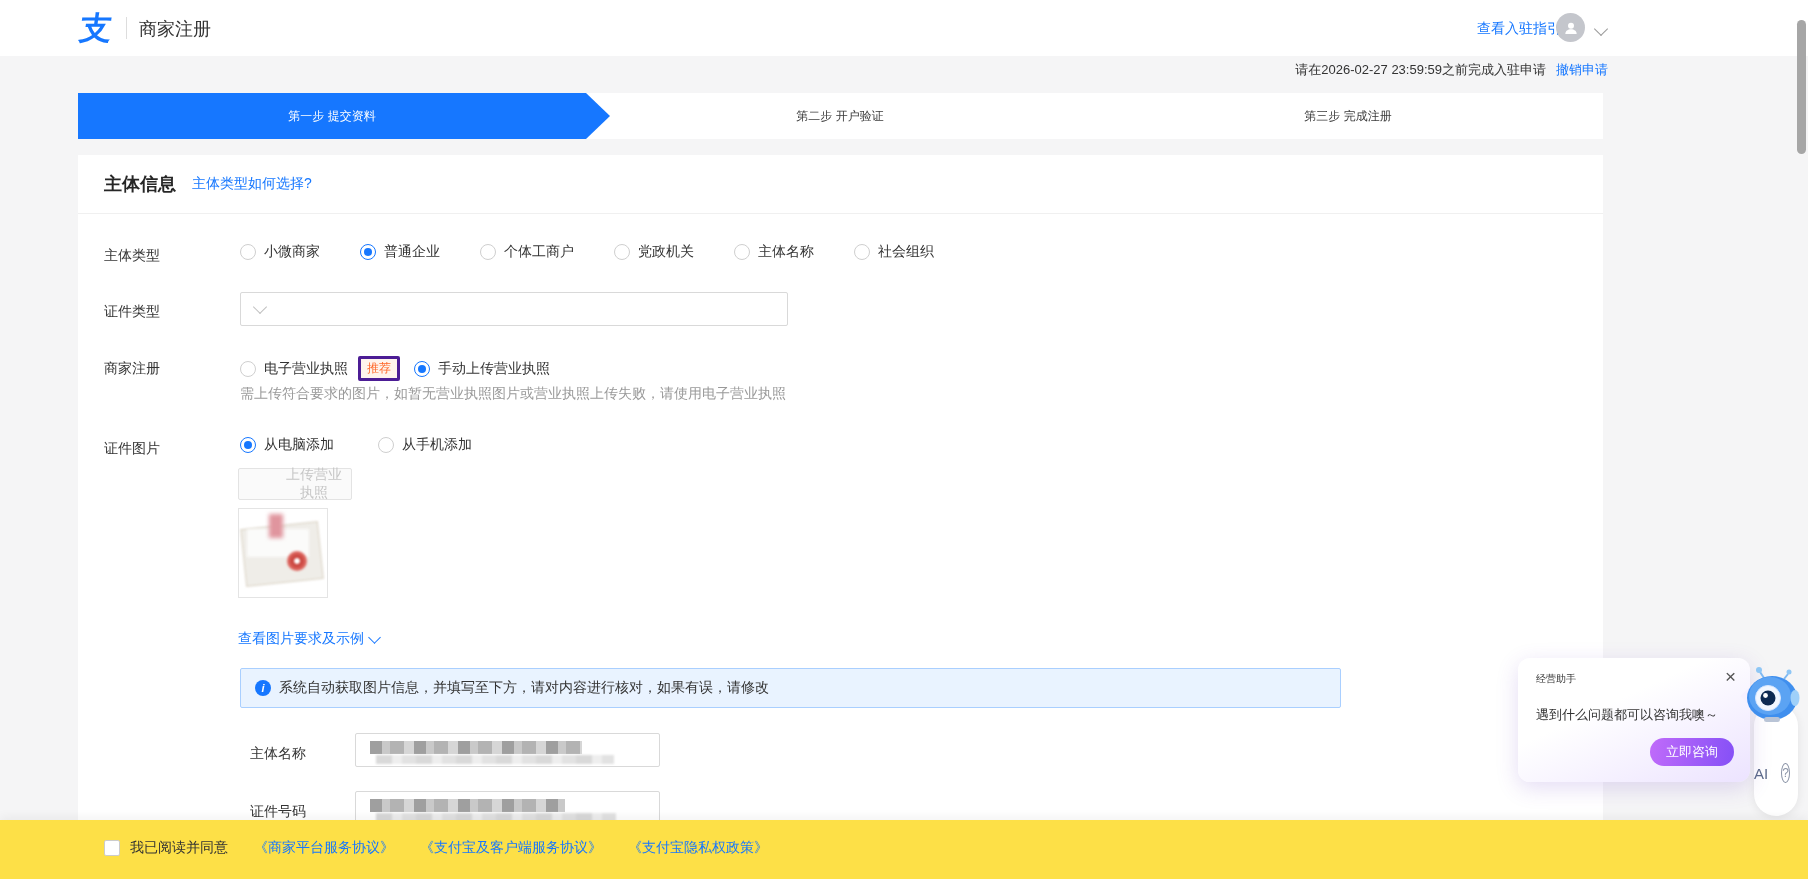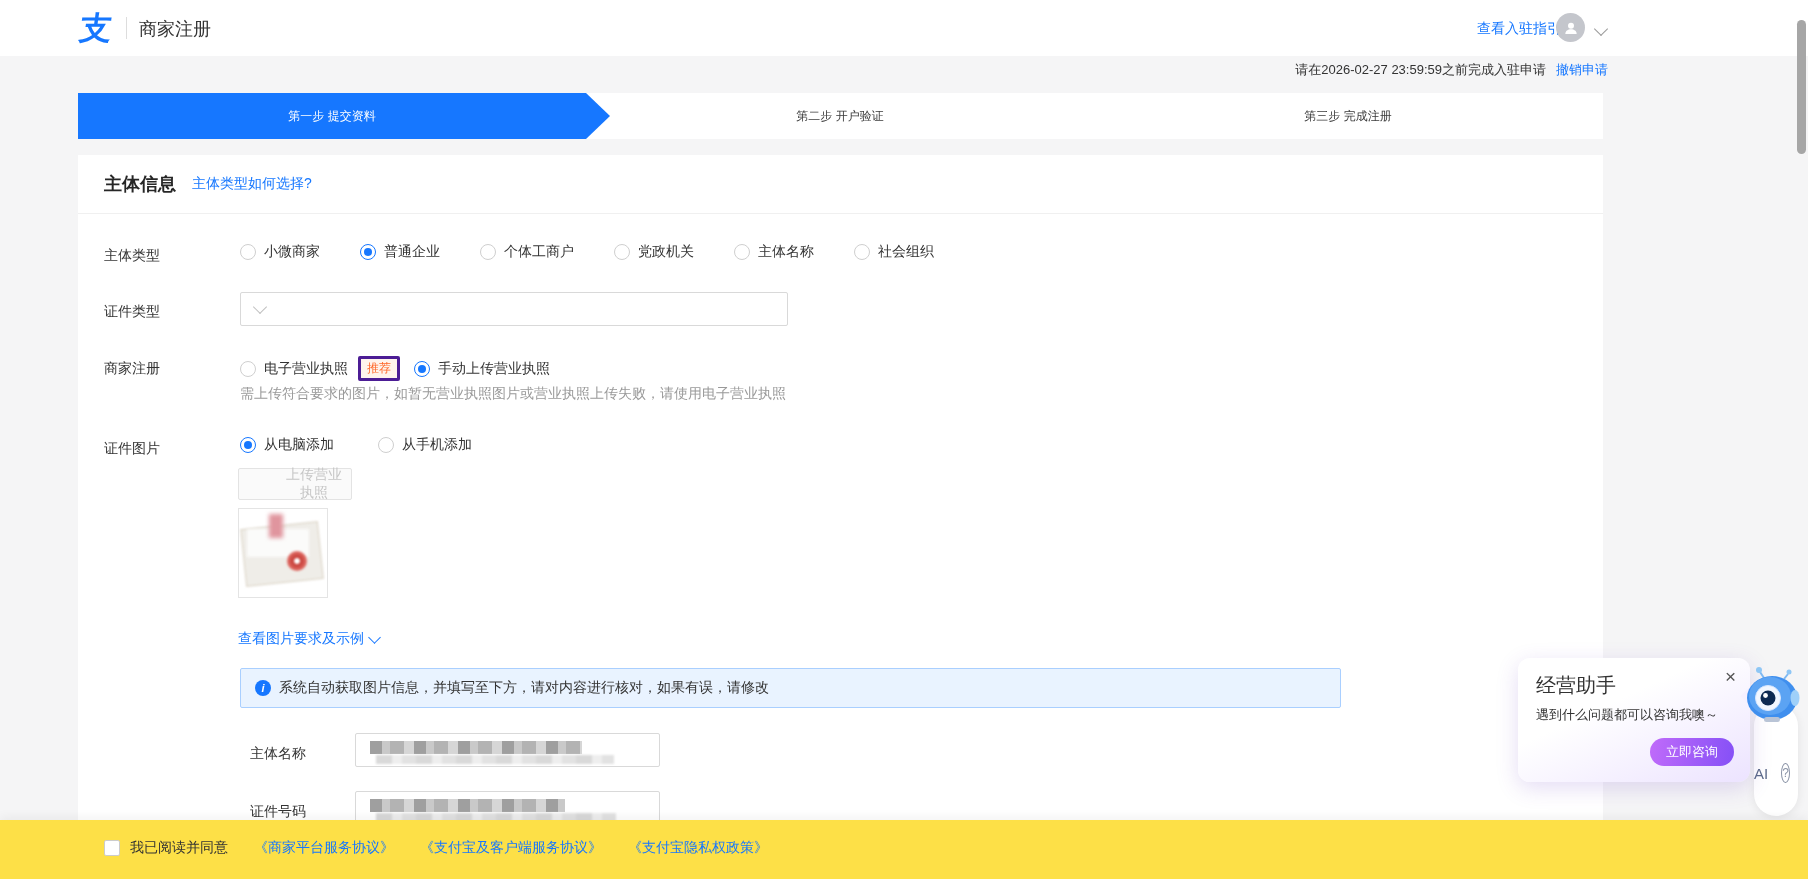--- a/index.html
+++ b/index.html
@@ -76,21 +76,21 @@
   .w212{width:212px;} .w238{width:238px;} .w195{width:195px;} .w240{width:240px;}
 
   
   .footer{left:0;top:820px;width:1808px;height:59px;background:#fde047;box-shadow:0 -3px 10px rgba(0,0,0,.05);z-index:20;}
   .agree-row{position:absolute;left:104px;top:19px;display:flex;align-items:center;gap:10px;font-size:14px;color:#333;}
   .checkbox{width:16px;height:16px;border:1px solid #ccc;border-radius:2px;background:#fff;box-sizing:border-box;cursor:pointer;flex:0 0 auto;}
   .agree-row a{color:#1677ff;text-decoration:none;margin-left:16px;}
 
   
   .assist-card{left:1518px;top:658px;width:232px;height:124px;border-radius:12px;background:linear-gradient(155deg,#ffffff 38%,#ece3ff 100%);box-shadow:0 6px 22px rgba(106,61,196,.18);z-index:15;}
-  .assist-title{position:absolute;left:18px;top:14px;font-size:20px;color:#333;}
+  .assist-title{position:absolute;left:18px;top:14px;font-size:10px;color:#333;}
   .assist-close{position:absolute;right:14px;top:8px;font-size:19px;color:#555;cursor:pointer;line-height:22px;}
   .assist-msg{position:absolute;left:18px;top:48px;font-size:13px;color:#333;white-space:nowrap;}
   .assist-btn{position:absolute;right:16px;bottom:16px;width:84px;height:28px;border:none;border-radius:14px;background:linear-gradient(100deg,#c06bfa 0%,#8550f6 100%);color:#fff;font-size:13px;display:flex;align-items:center;justify-content:center;cursor:pointer;}
   .assist-card::after{content:"";position:absolute;right:-5px;top:32px;width:12px;height:12px;background:#f6f0ff;transform:rotate(45deg);}
 
   .mascot{left:1744px;top:662px;width:56px;height:60px;z-index:16;cursor:pointer;}
   .side-toolbar{left:1754px;top:704px;width:44px;height:112px;background:#fff;border-radius:22px;box-shadow:0 2px 10px rgba(0,0,0,.08);display:flex;align-items:center;padding-top:26px;gap:13px;box-sizing:border-box;z-index:14;}
   .tb-ai{font-size:15px;color:#5c6b8a;cursor:pointer;}
   .tb-q{width:18px;height:18px;border:1px solid #8a93a6;border-radius:50%;color:#8a93a6;font-size:12px;display:flex;align-items:center;justify-content:center;cursor:pointer;}
 

